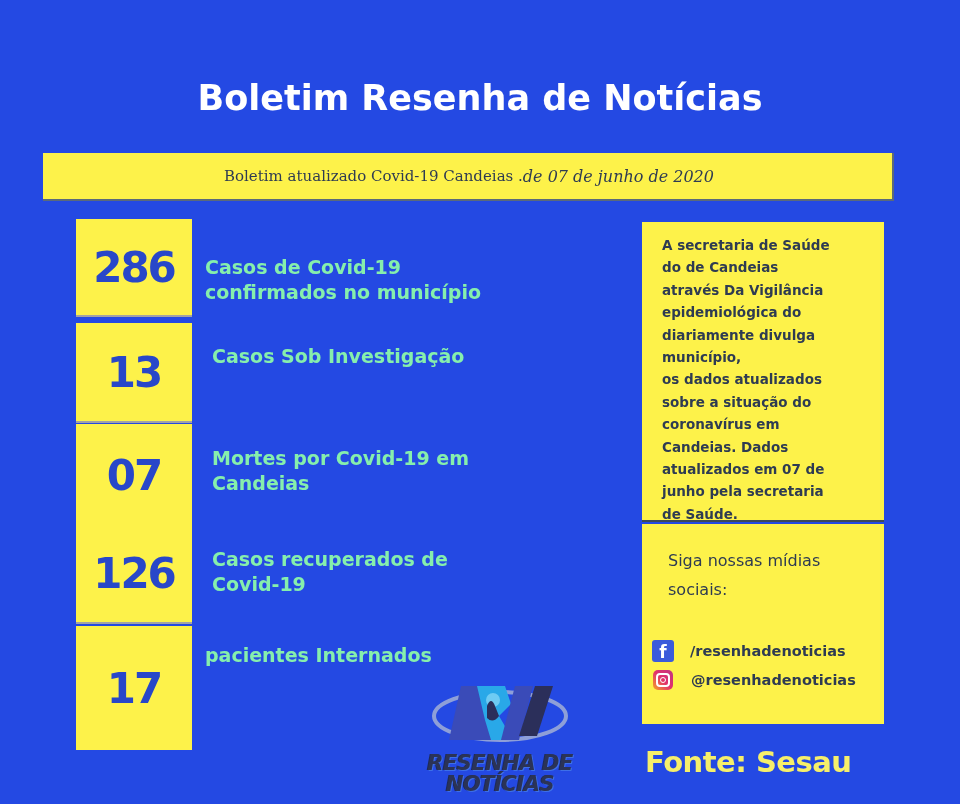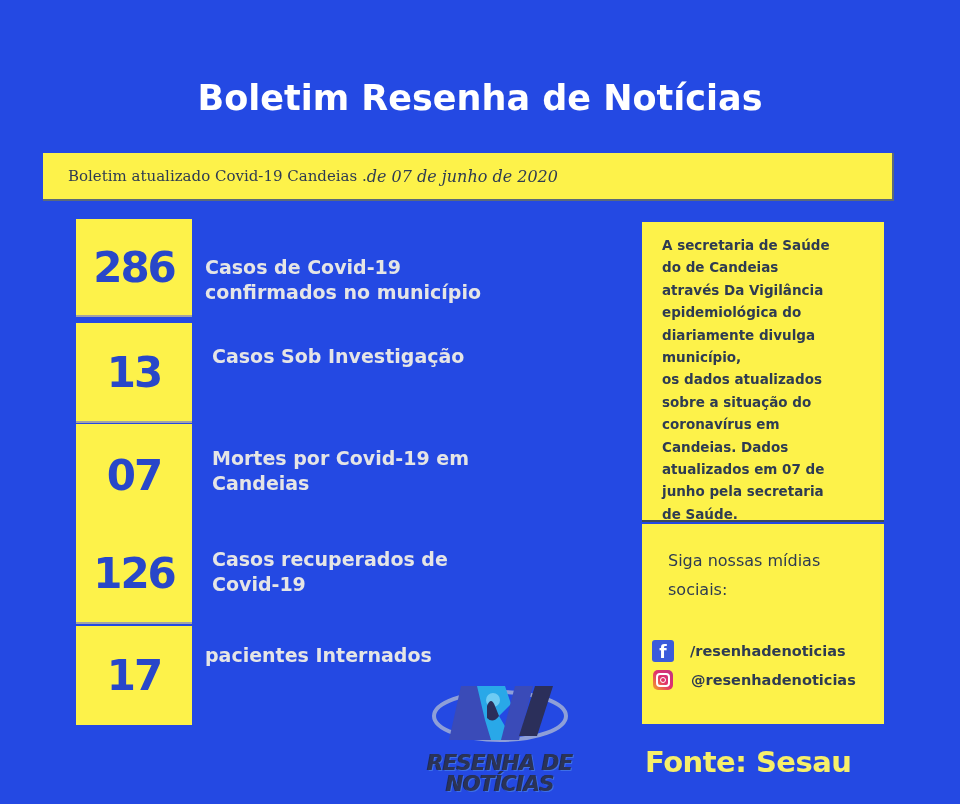--- a/index.html
+++ b/index.html
@@ -18,21 +18,21 @@
       font-weight: bold;
       font-size: 35px;
       letter-spacing: 0px;
     }
     .band {
       position: absolute;
       left: 43px; top: 153px; width: 851px; height: 48px;
       background: #fdf24a;
       border-bottom: 2px solid #5b6a7a;
       border-right: 2px solid #5b6a7a;
-      display: flex; align-items: center; justify-content: flex-start;
+      display: flex; align-items: center; justify-content: center;
       padding: 0 22px 0 25px;
       font-family: "DejaVu Serif", serif;
       color: #2e3b52;
       font-size: 15px;
     }
     .band .date { font-style: italic; font-size: 16px; }
 
     .stat-box {
       position: absolute;
       left: 76px; width: 116px;
@@ -40,21 +40,21 @@
       border-bottom: 2px solid #a3a3a3;
       display: flex; align-items: center; justify-content: center;
       color: #2847c9;
       font-family: "DejaVu Sans", sans-serif;
       font-weight: bold;
       font-size: 42px;
       letter-spacing: -2px;
     }
     .stat-label {
       position: absolute;
-      color: #e5e5e5;
+      color: #86efac;
       font-family: "DejaVu Sans", sans-serif;
       font-weight: bold;
       font-size: 19px;
       line-height: 25px;
     }
 
     .info-panel {
       position: absolute;
       left: 642px; top: 222px; width: 242px; height: 300px;
       background: #fdf24a;
@@ -172,21 +172,21 @@
   <div>Mortes por Covid-19 em</div>
   <div>Candeias</div>
 </div>
 
 <div class="stat-box" style="top:525px;height:99px;">126</div>
 <div class="stat-label" style="left:212px;top:547px;">
   <div>Casos recuperados de</div>
   <div>Covid-19</div>
 </div>
 
-<div class="stat-box" style="top:626px;height:99px;border-bottom:none;">17</div>
+<div class="stat-box" style="top:626px;height:124px;border-bottom:none;">17</div>
 <div class="stat-label" style="left:205px;top:643px;">
   <div>pacientes Internados</div>
 </div>
 
 <div class="info-panel">
   <div>A secretaria de Saúde</div>
   <div>do de Candeias</div>
   <div>através Da Vigilância</div>
   <div>epidemiológica do</div>
   <div>diariamente divulga</div>

